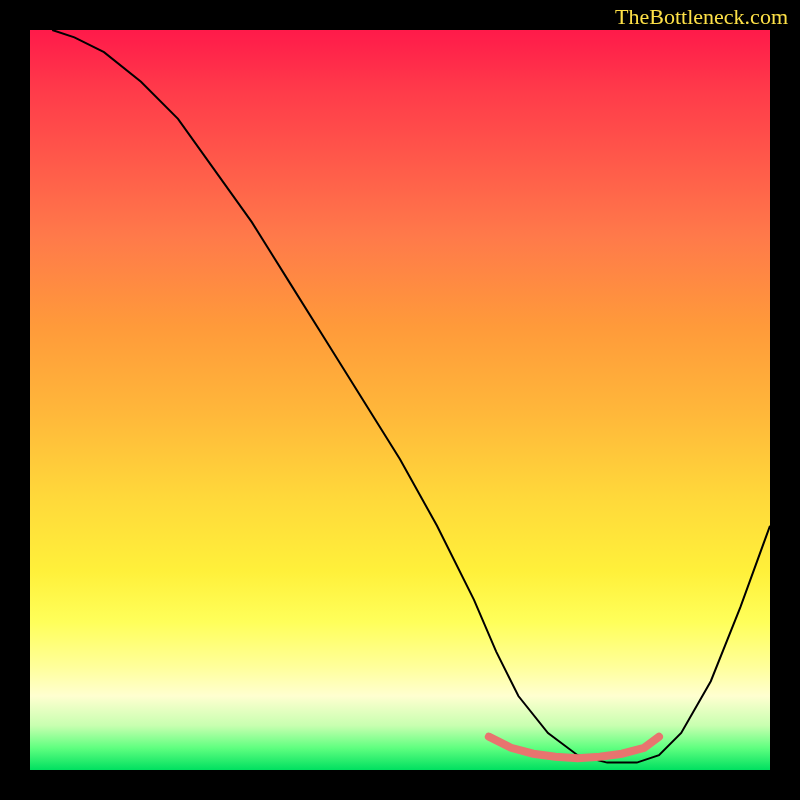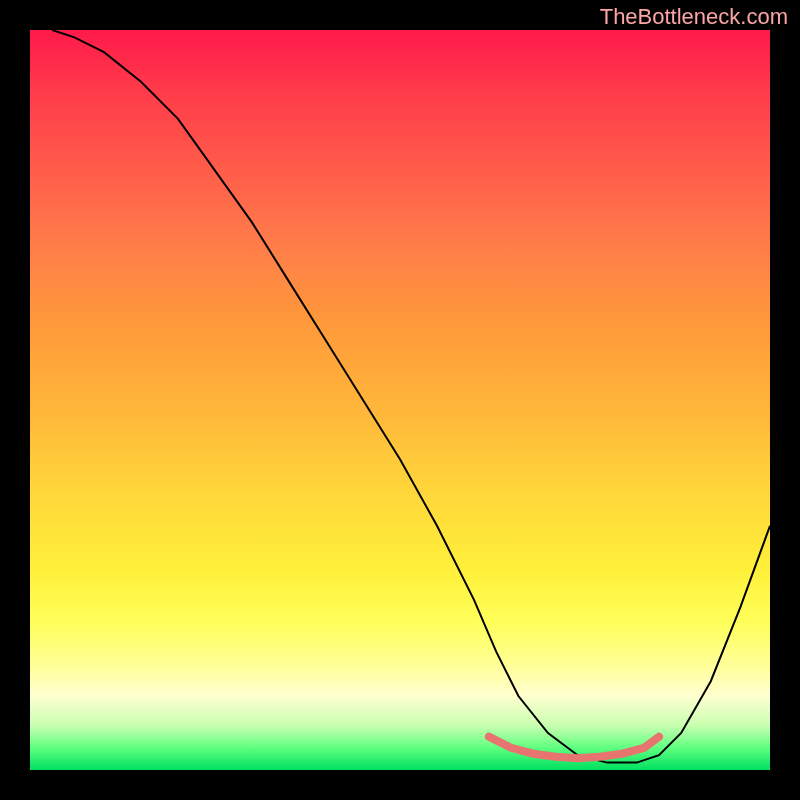--- a/index.html
+++ b/index.html
@@ -7,24 +7,25 @@
     width: 800px;
     height: 800px;
     background: #000;
     position: relative;
     font-family: Arial, sans-serif;
   }
   .watermark {
     position: absolute;
     top: 4px;
     right: 12px;
-    color: #fca5a5;
+    color: #fde047;
     font-size: 22px;
     font-weight: 500;
     z-index: 10;
+    font-family: Liberation Serif, serif;
   }
   .plot-area {
     position: absolute;
     left: 30px;
     top: 30px;
     width: 740px;
     height: 740px;
     background: linear-gradient(to bottom,
       #ff1a4a 0%,
       #ff3a4a 8%,

